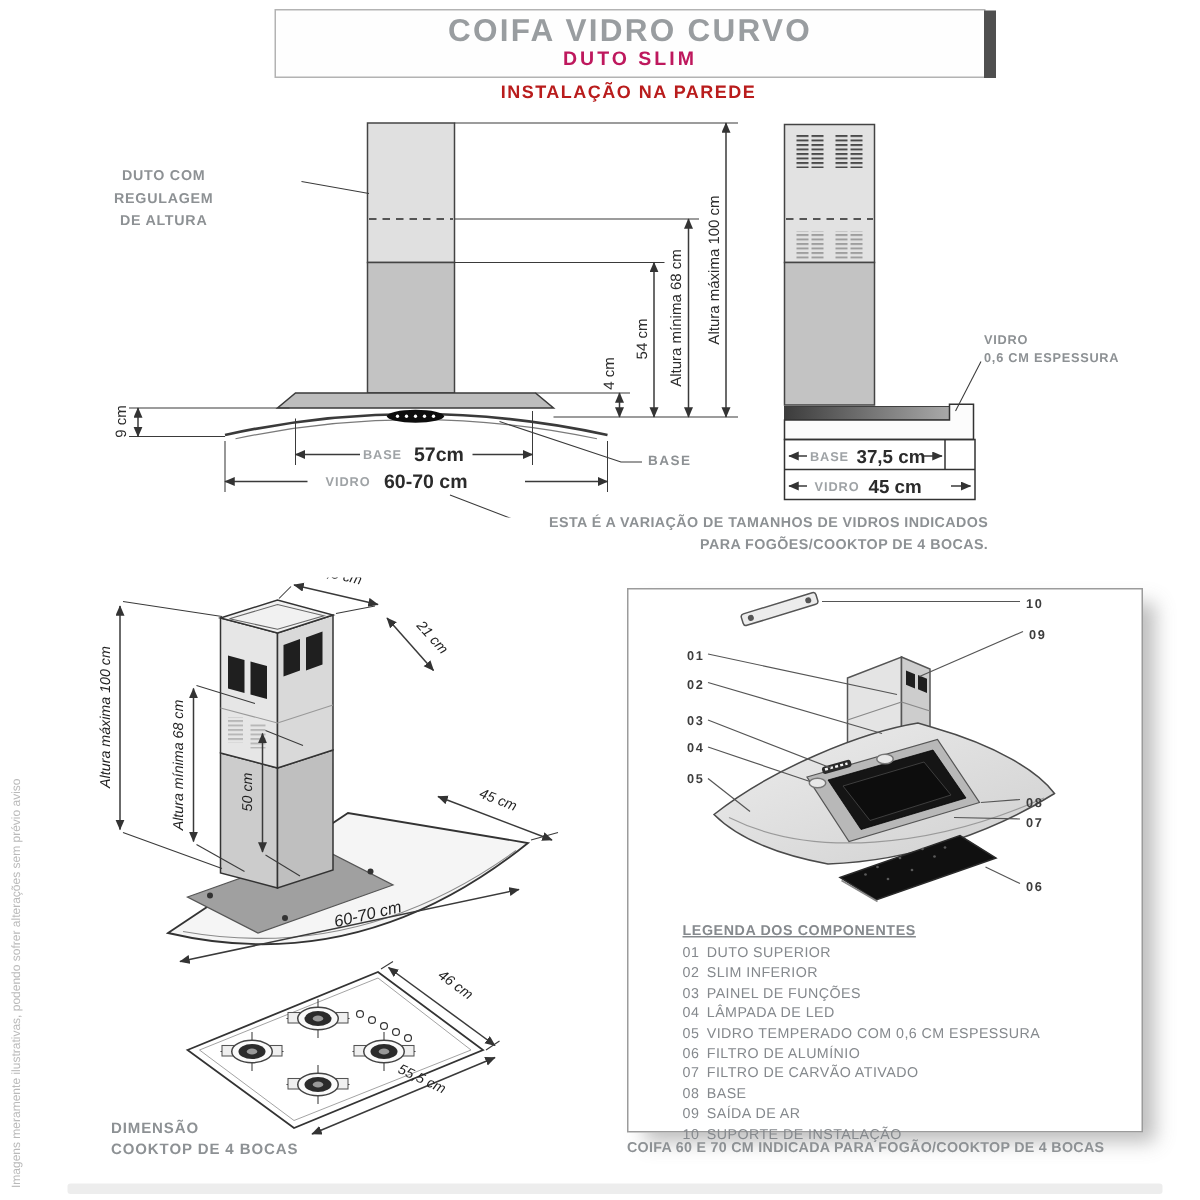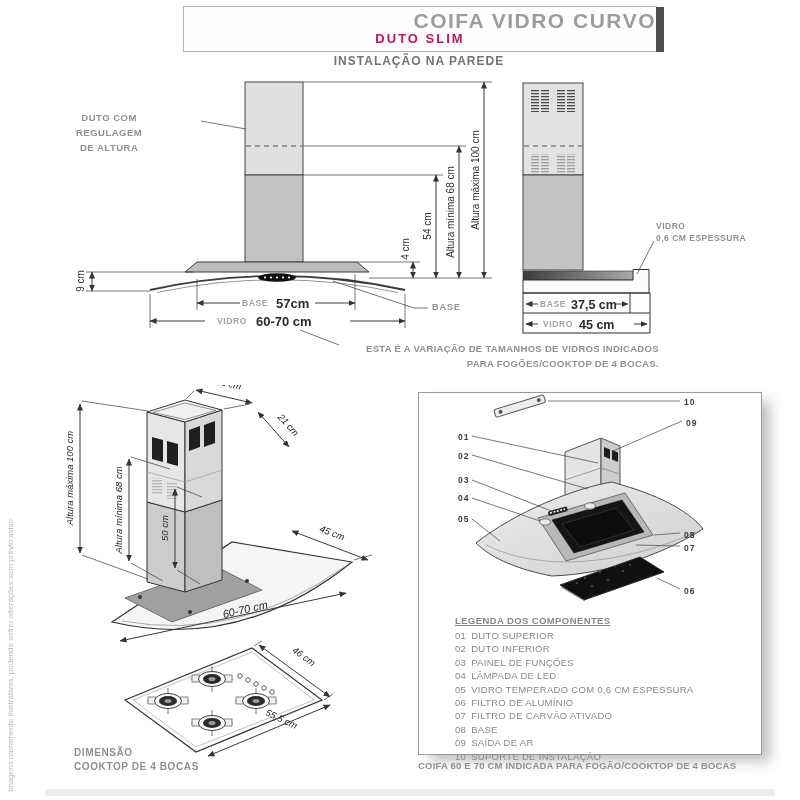--- a/index.html
+++ b/index.html
@@ -4,24 +4,24 @@
 <style>
   html,body{margin:0;padding:0;background:#fff;}
   .page{position:relative;width:800px;height:800px;background:#ffffff;overflow:hidden;
         font-family:"Liberation Sans",sans-serif;}
   .abs{position:absolute;}
 
   
   .hdr-box{left:183px;top:6px;width:472px;height:44px;border:1px solid #b3b3b3;
            background:#fefefe;text-align:center;}
   .hdr-bar{left:656px;top:7px;width:8px;height:45px;background:#4f4f4f;}
-  .hdr-title{margin-top:3px;font-size:21px;font-weight:bold;letter-spacing:1.5px;color:#999da0;line-height:22px;text-align:right;}
+  .hdr-title{margin-top:3px;font-size:21px;font-weight:bold;letter-spacing:1.5px;color:#999da0;line-height:22px;}
   .hdr-sub{font-size:13px;font-weight:bold;letter-spacing:2px;color:#be185d;line-height:14px;}
   .hdr-section{left:183px;top:54px;width:472px;text-align:center;font-size:12px;
-               font-weight:bold;letter-spacing:1px;color:#737373;}
+               font-weight:bold;letter-spacing:1px;color:#b91c1c;}
 
   
   .glabel{font-weight:bold;color:#8d9194;letter-spacing:.5px;}
   .duto-lbl{left:76px;top:110px;font-size:9.5px;line-height:15px;text-align:center;}
   .vidro-esp{left:656px;top:220px;font-size:8.5px;line-height:12px;}
   .base-callout{left:432px;top:302px;font-size:9px;letter-spacing:1px;}
   .note-lbl{left:366px;top:341px;font-size:9.5px;line-height:15px;letter-spacing:.3px;text-align:right;}
   .iso-caption{left:62px;top:746px;font-size:10px;line-height:14px;letter-spacing:.6px;margin-left:12px;}
   .footer-caption{left:418px;top:760px;width:370px;font-size:9.5px;letter-spacing:.2px;}
 
@@ -396,21 +396,21 @@
         <text x="686" y="426" class="t-co">09</text>
         <text x="684" y="538" class="t-co">08</text>
         <text x="684" y="551" class="t-co">07</text>
         <text x="684" y="594" class="t-co">06</text>
       </g>
     </svg>
 
     <div class="legend">
       <div class="legend-title">LEGENDA DOS COMPONENTES</div>
       <div class="leg-row"><span class="num">01</span><span>DUTO SUPERIOR</span></div>
-      <div class="leg-row"><span class="num">02</span><span>DUTO INFERIOR</span></div>
+      <div class="leg-row"><span class="num">02</span><span>SLIM INFERIOR</span></div>
       <div class="leg-row"><span class="num">03</span><span>PAINEL DE FUNÇÕES</span></div>
       <div class="leg-row"><span class="num">04</span><span>LÂMPADA DE LED</span></div>
       <div class="leg-row"><span class="num">05</span><span>VIDRO TEMPERADO COM 0,6 CM ESPESSURA</span></div>
       <div class="leg-row"><span class="num">06</span><span>FILTRO DE ALUMÍNIO</span></div>
       <div class="leg-row"><span class="num">07</span><span>FILTRO DE CARVÃO ATIVADO</span></div>
       <div class="leg-row"><span class="num">08</span><span>BASE</span></div>
       <div class="leg-row"><span class="num">09</span><span>SAÍDA DE AR</span></div>
       <div class="leg-row"><span class="num">10</span><span>SUPORTE DE INSTALAÇÃO</span></div>
     </div>
   </div>

